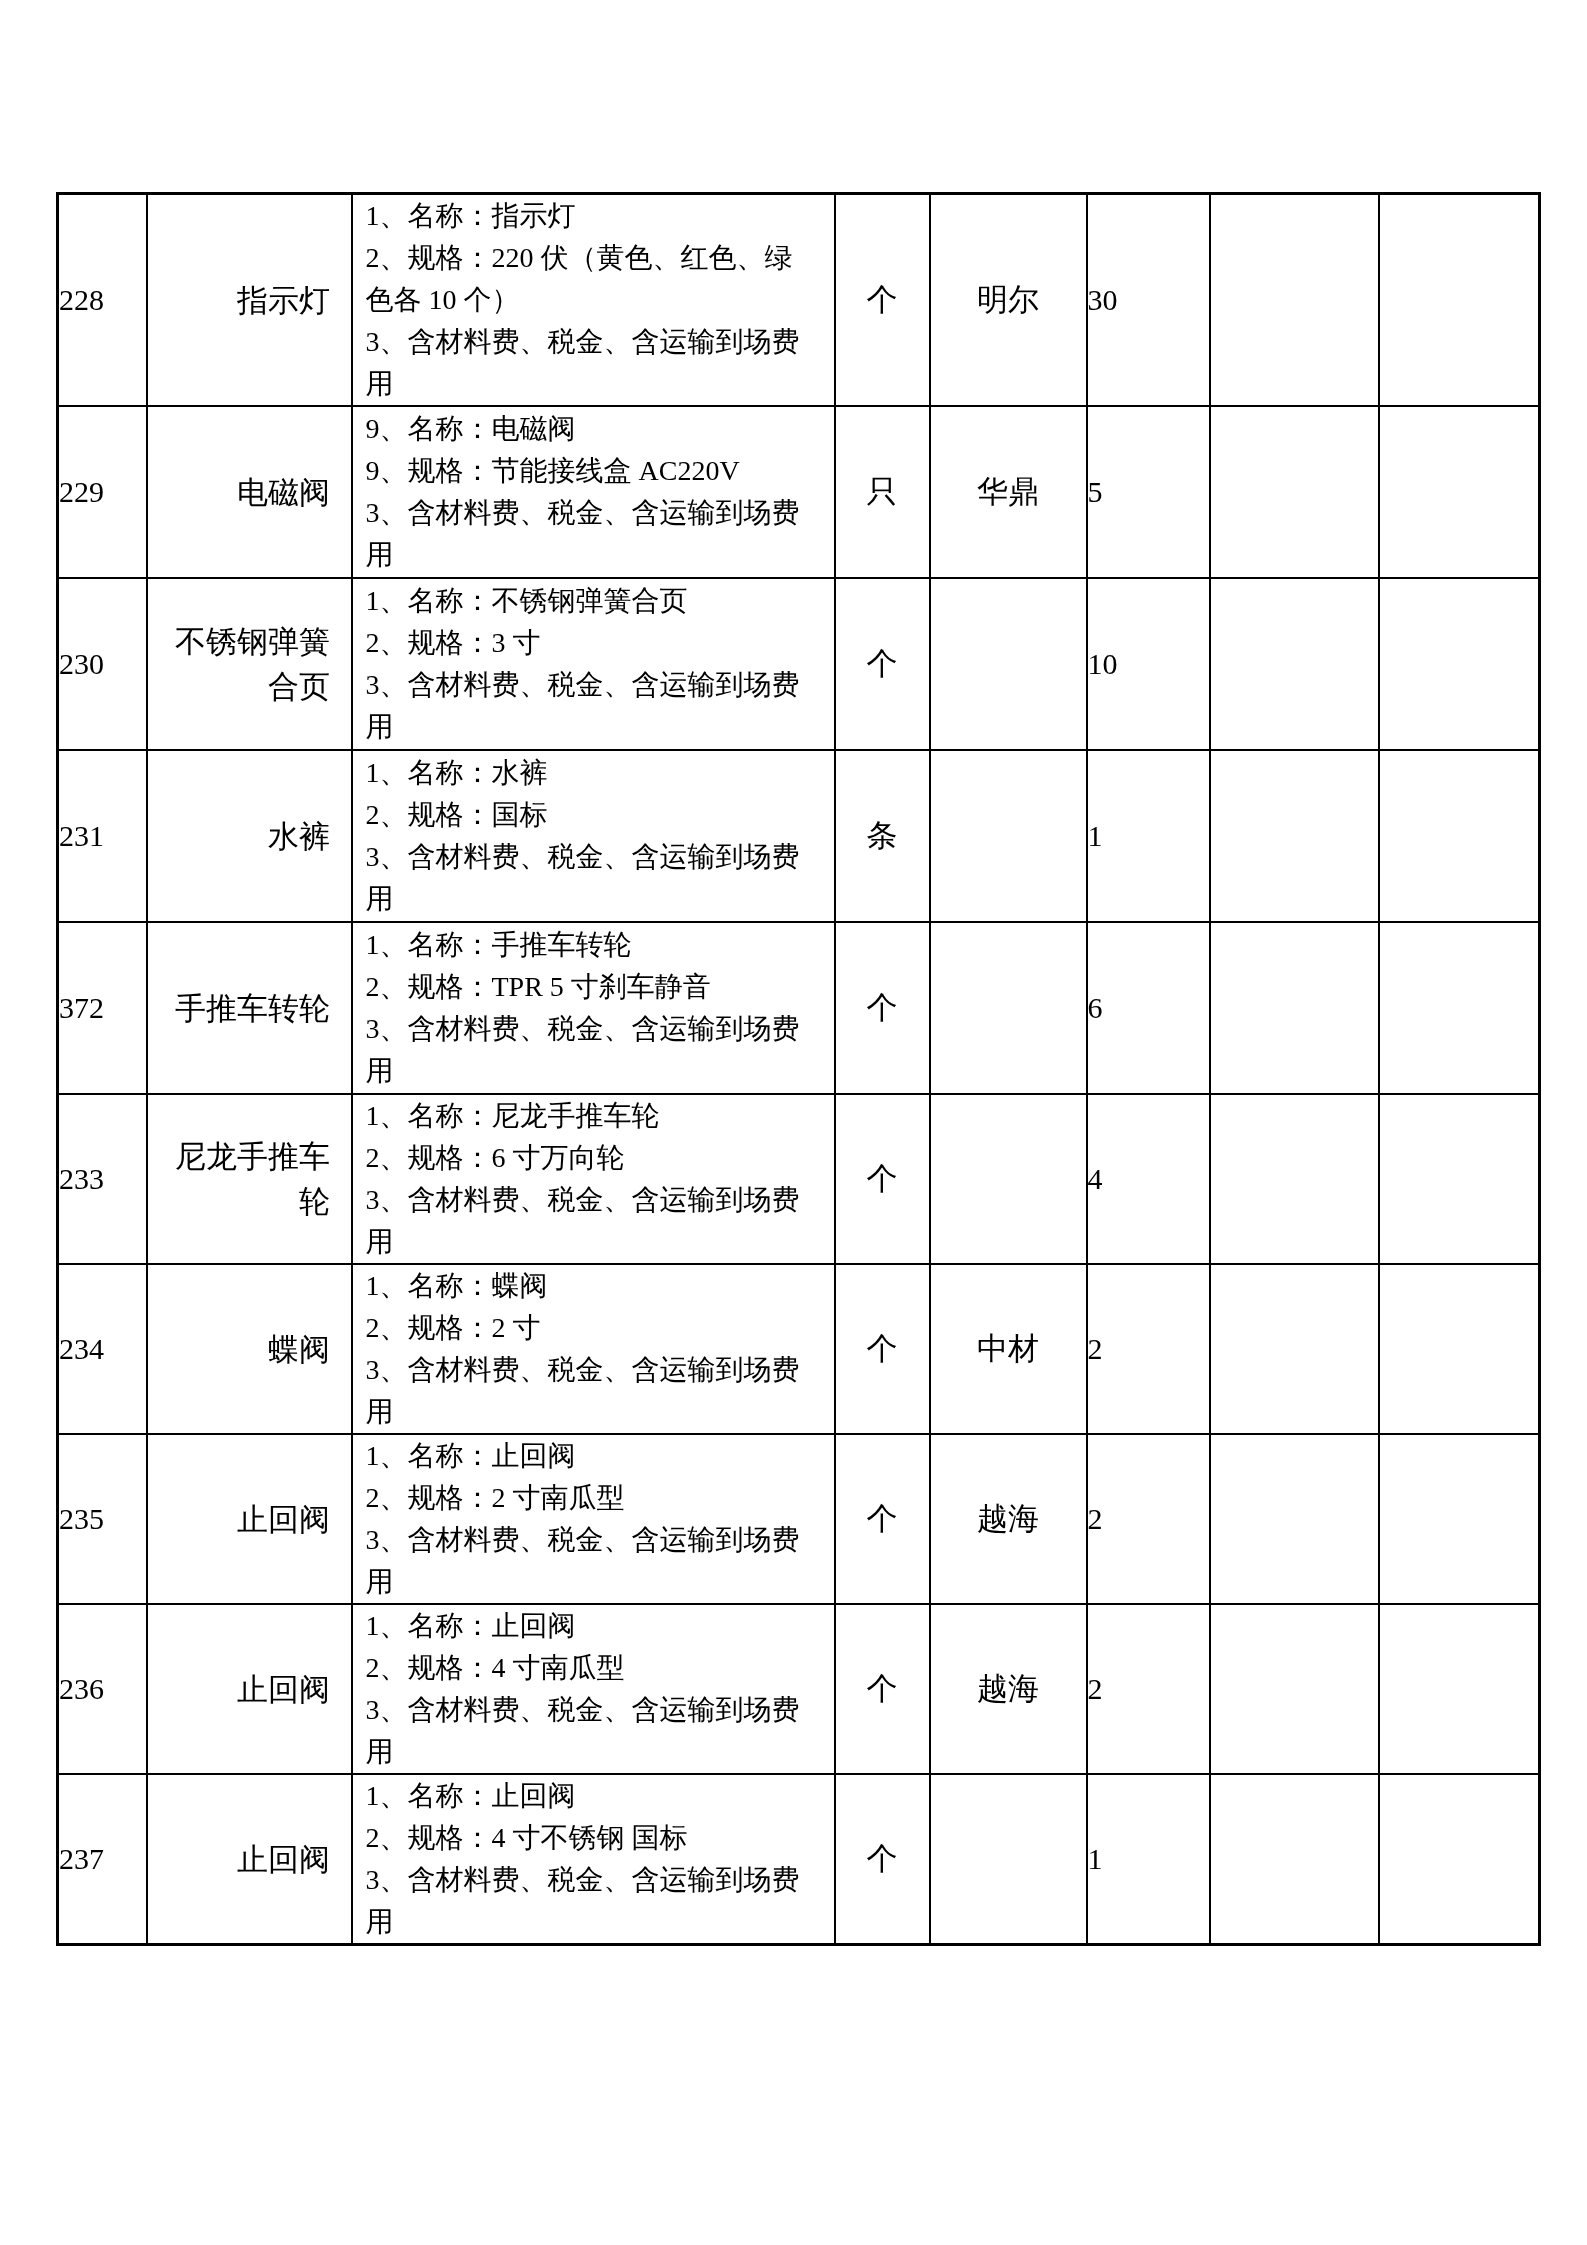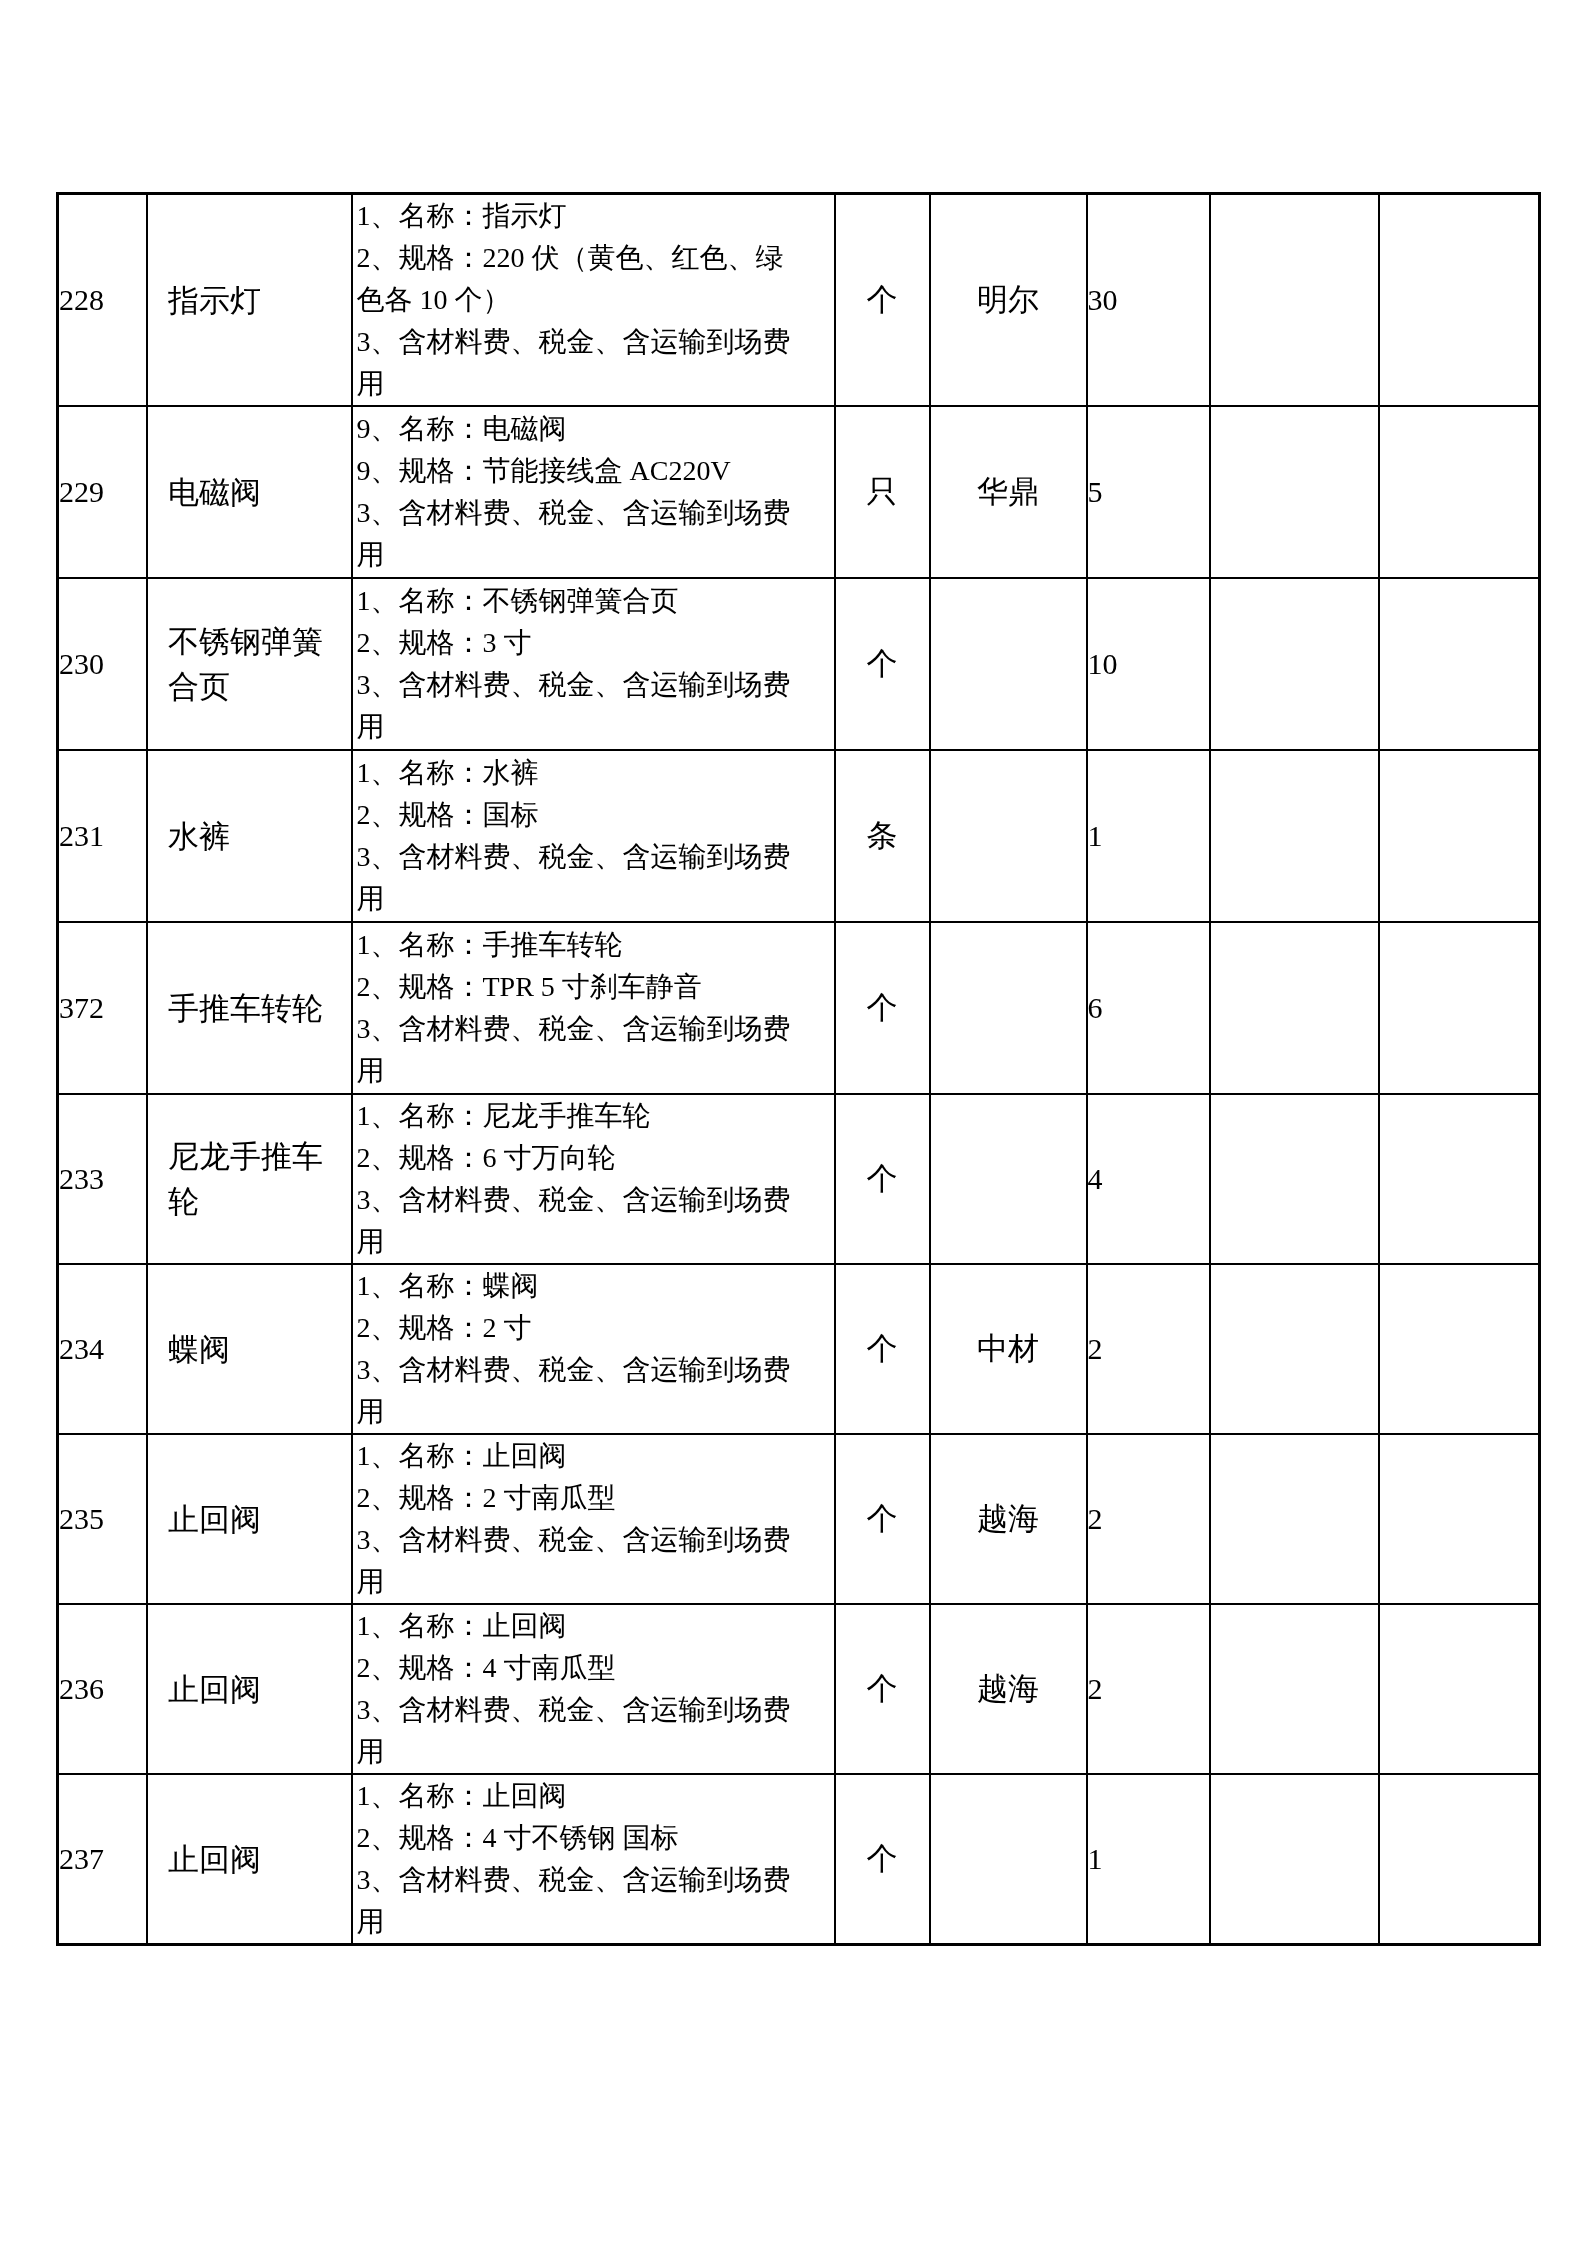--- a/index.html
+++ b/index.html
@@ -27,35 +27,35 @@
     border: 2px solid #000000;
     padding: 0;
     vertical-align: middle;
     overflow: hidden;
   }
   td.c-no {
     text-align: left;
     font-size: 30px;
   }
   td.c-name {
-    text-align: left;
+    text-align: right;
     font-size: 31px;
   }
   td.c-name .name-wrap {
     max-width: 162px;
     margin: 0 auto;
     line-height: 45px;
     word-break: break-all;
   }
   td.c-desc {
     font-size: 28px;
   }
   td.c-desc .desc-wrap {
     width: 445px;
-    padding-left: 4px;
+    padding-left: 13px;
     line-height: 42px;
     word-break: break-all;
   }
   td.c-unit, td.c-brand {
     text-align: center;
     font-size: 31px;
   }
   td.c-qty {
     text-align: left;
     font-size: 30px;

